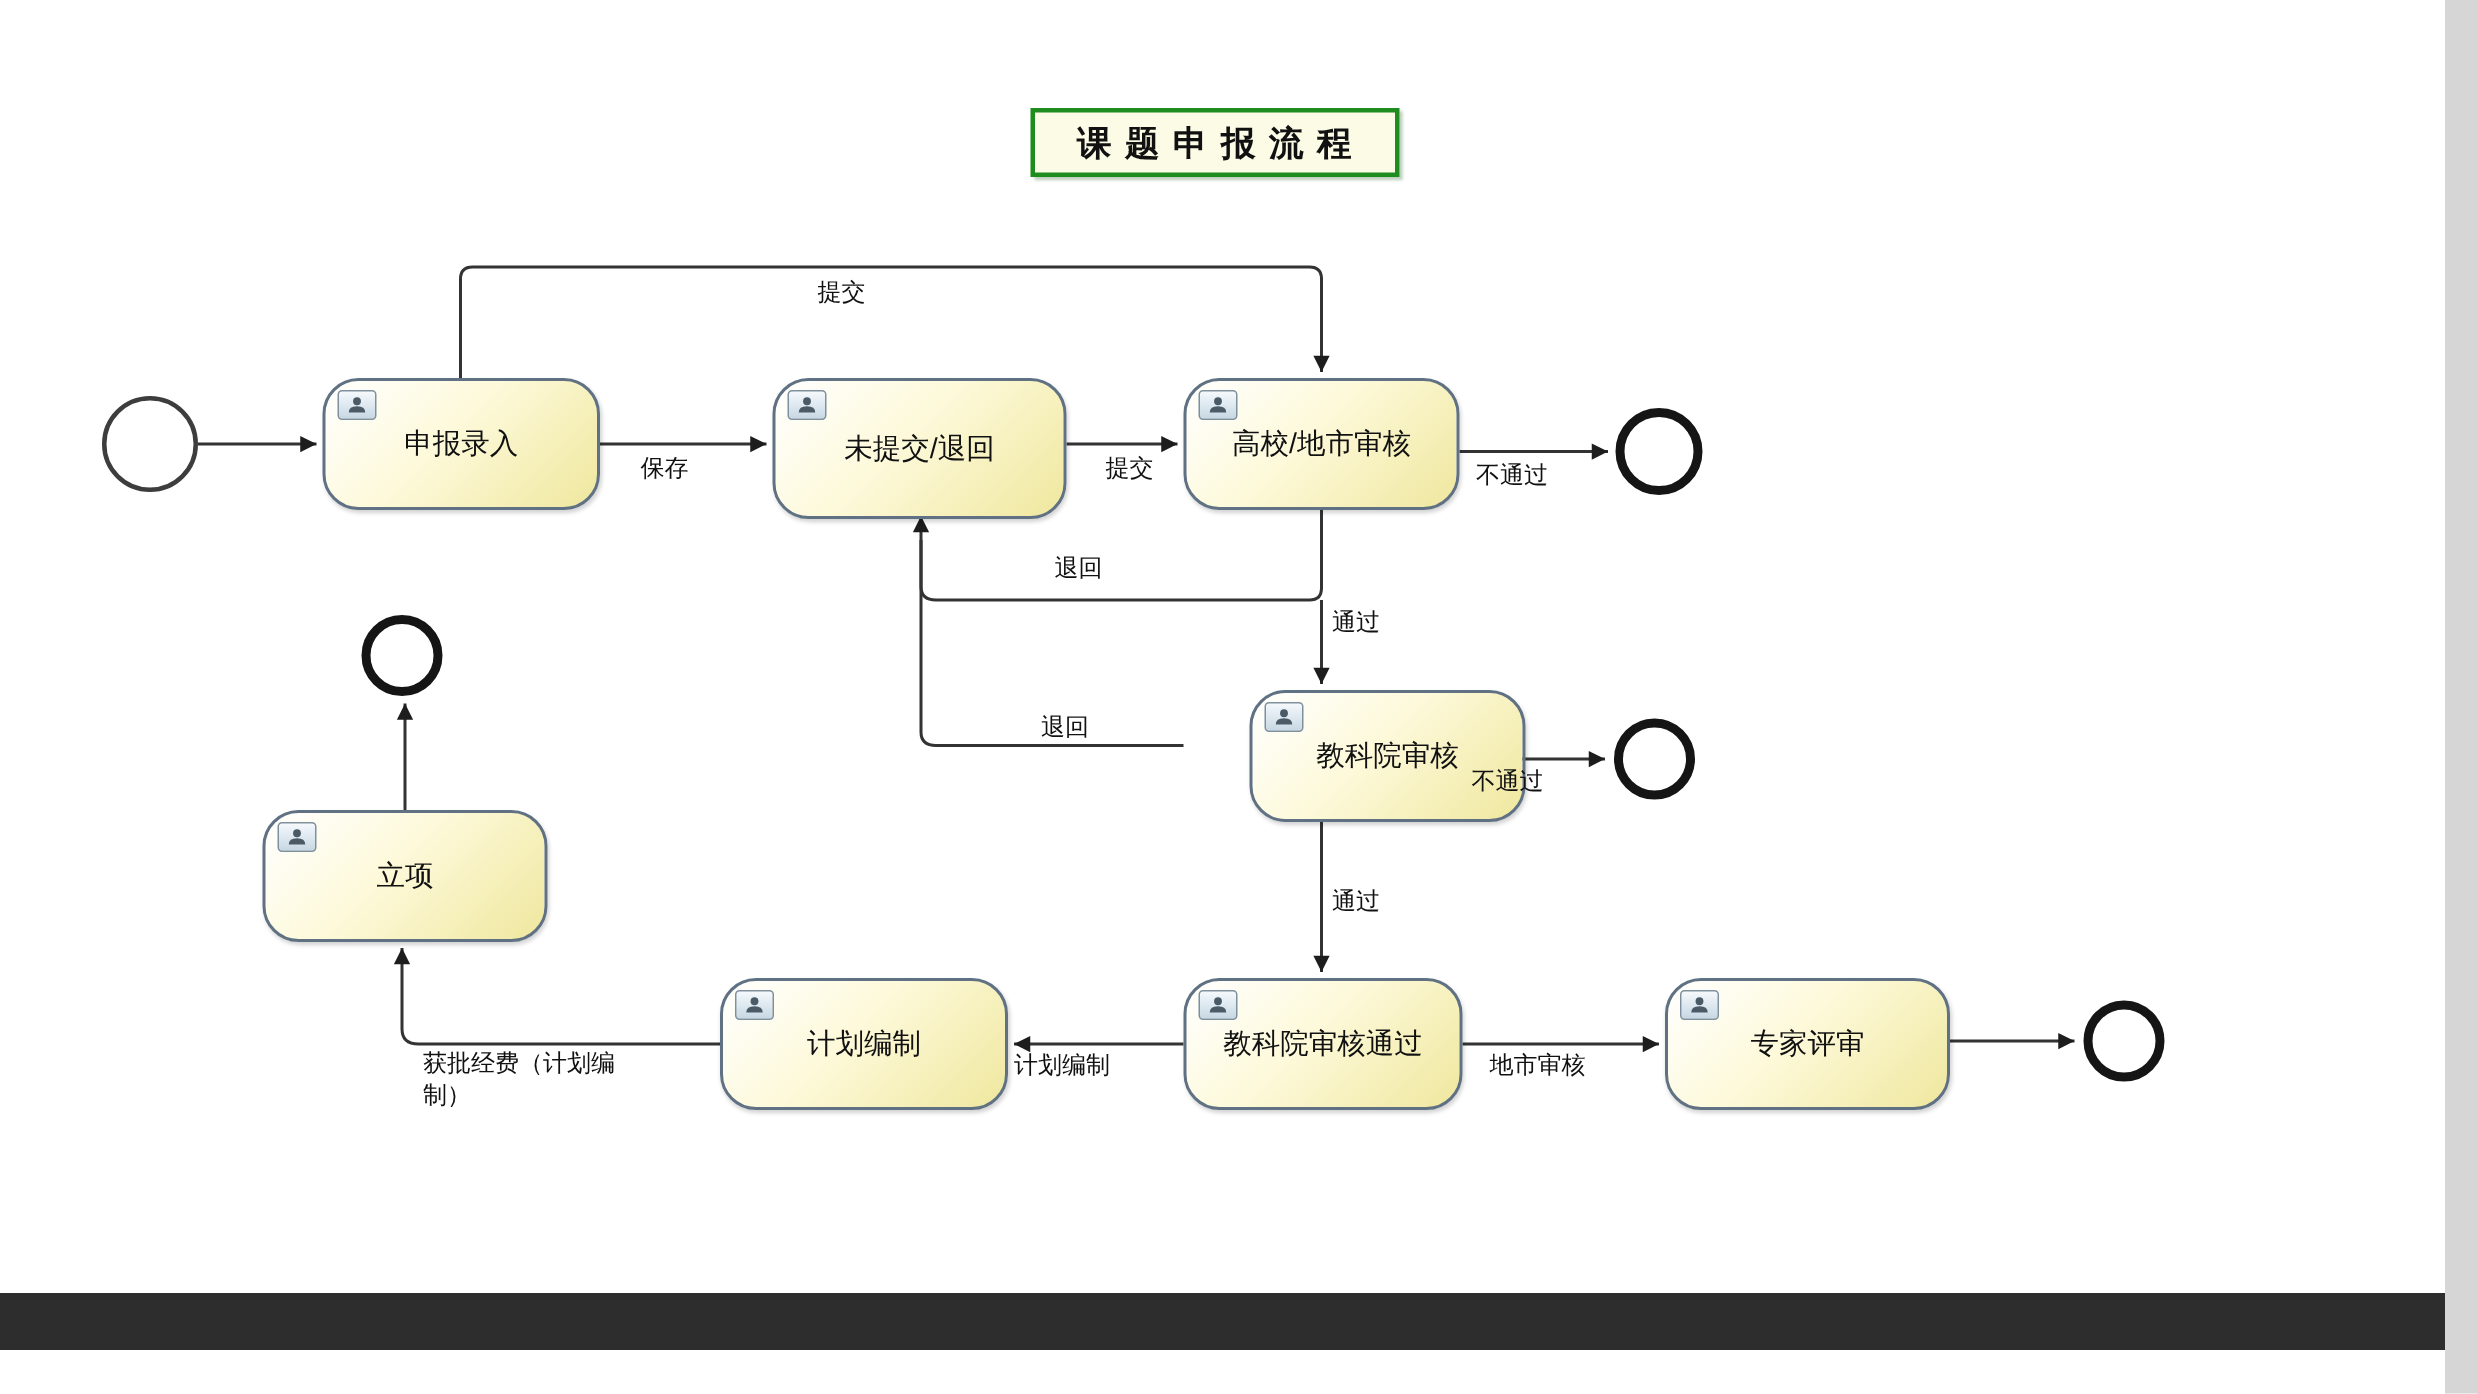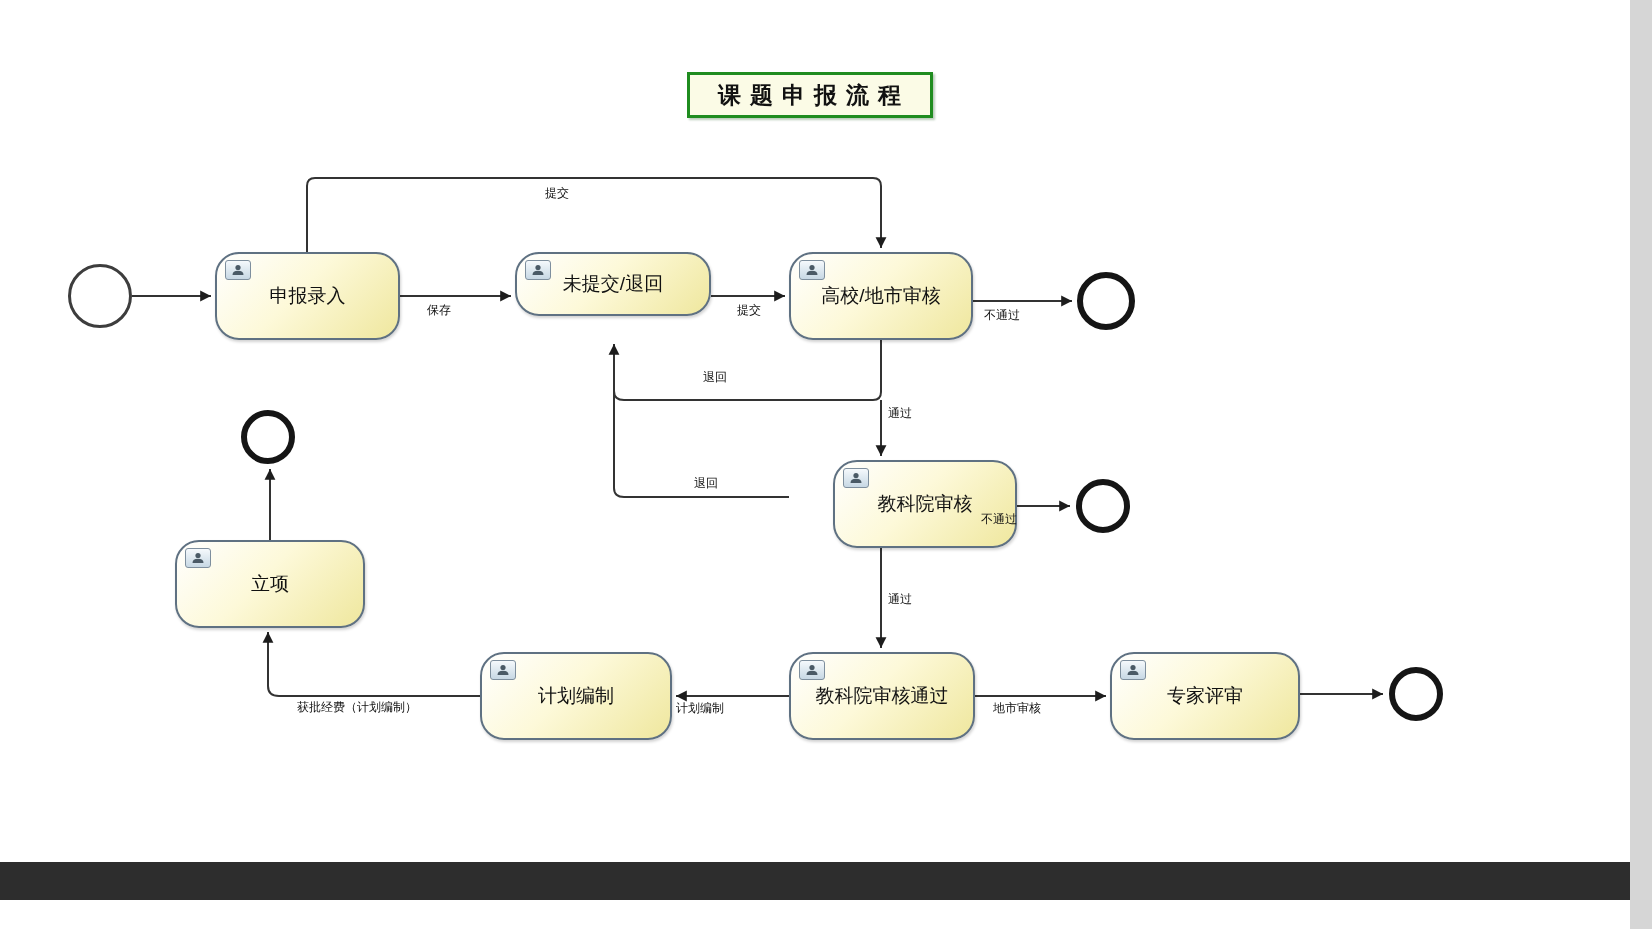--- a/index.html
+++ b/index.html
@@ -24,21 +24,21 @@
   }
   .task-icon{
     position:absolute;top:6px;left:8px;width:24px;height:18px;
     border:1px solid #7e8f9e;border-radius:3px;
     background:linear-gradient(#f5f9fc,#c7d8e4);
     display:flex;align-items:center;justify-content:center;
   }
   .event{position:absolute;border-radius:50%;background:#ffffff;box-sizing:border-box;}
   .event.start{border:3px solid #3d3d3d;}
   .event.end{border:6px solid #151515;}
-  .edge-label{position:absolute;font-size:12px;line-height:1.3;text-align:center;}
+  .edge-label{position:absolute;font-size:16px;line-height:1.3;}
   .bottom-bar{position:absolute;left:0;top:862px;width:1630px;height:38px;background:#2d2d2d;}
   .right-strip{position:absolute;left:1630px;top:0;width:22px;height:929px;background:#d6d6d6;}
 </style>
 </head>
 <body>
 
 <svg class="wires" width="1652" height="929" viewBox="0 0 1652 929">
   <defs>
     <marker id="arr" viewBox="0 0 12 12" refX="11" refY="6" markerWidth="13" markerHeight="13" markerUnits="userSpaceOnUse" orient="auto">
       <path d="M1 1 L11 6 L1 11 Z" fill="#1d1d1d"></path>
@@ -89,21 +89,21 @@
 <div class="task" style="left:215px;top:252px;width:185px;height:88px">
   <span class="task-icon">
     <svg width="14" height="12" viewBox="0 0 14 12">
         <circle cx="7" cy="3.5" r="2.6" fill="#4a5a66"></circle>
         <path d="M1.5 11 Q1.5 6.8 7 6.8 Q12.5 6.8 12.5 11 Z" fill="#4a5a66"></path>
       </svg>
   </span>
   <span>申报录入</span>
 </div>
 
-<div class="task" style="left:515px;top:252px;width:196px;height:64px">
+<div class="task" style="left:515px;top:252px;width:196px;height:94px">
   <span class="task-icon">
     <svg width="14" height="12" viewBox="0 0 14 12">
         <circle cx="7" cy="3.5" r="2.6" fill="#4a5a66"></circle>
         <path d="M1.5 11 Q1.5 6.8 7 6.8 Q12.5 6.8 12.5 11 Z" fill="#4a5a66"></path>
       </svg>
   </span>
   <span>未提交/退回</span>
 </div>
 
 <div class="task" style="left:789px;top:252px;width:184px;height:88px">

